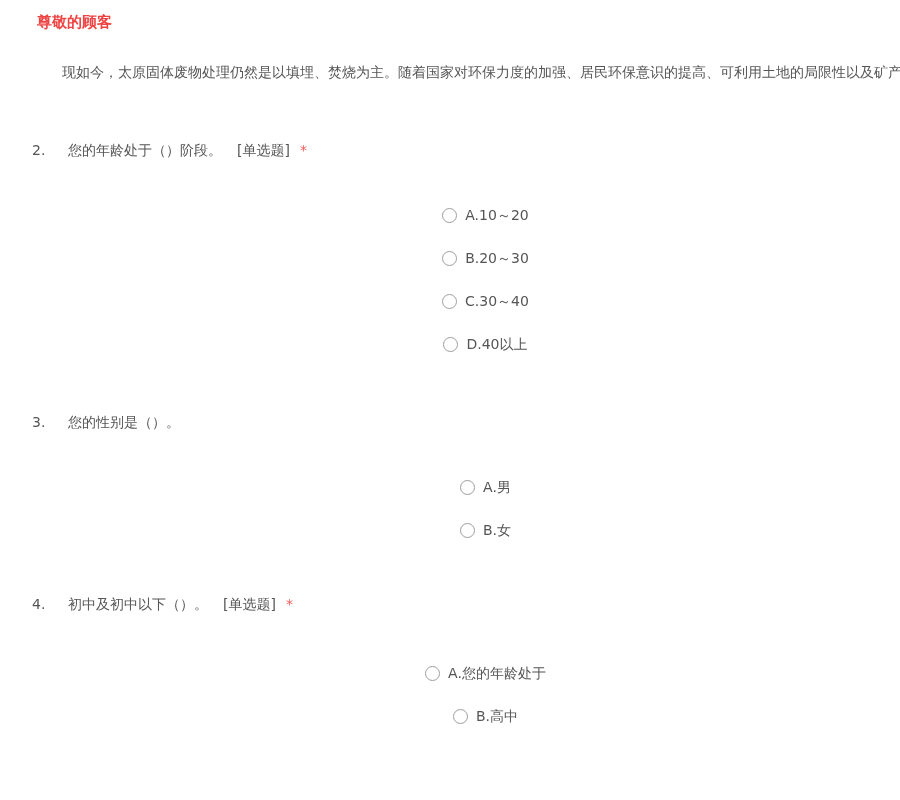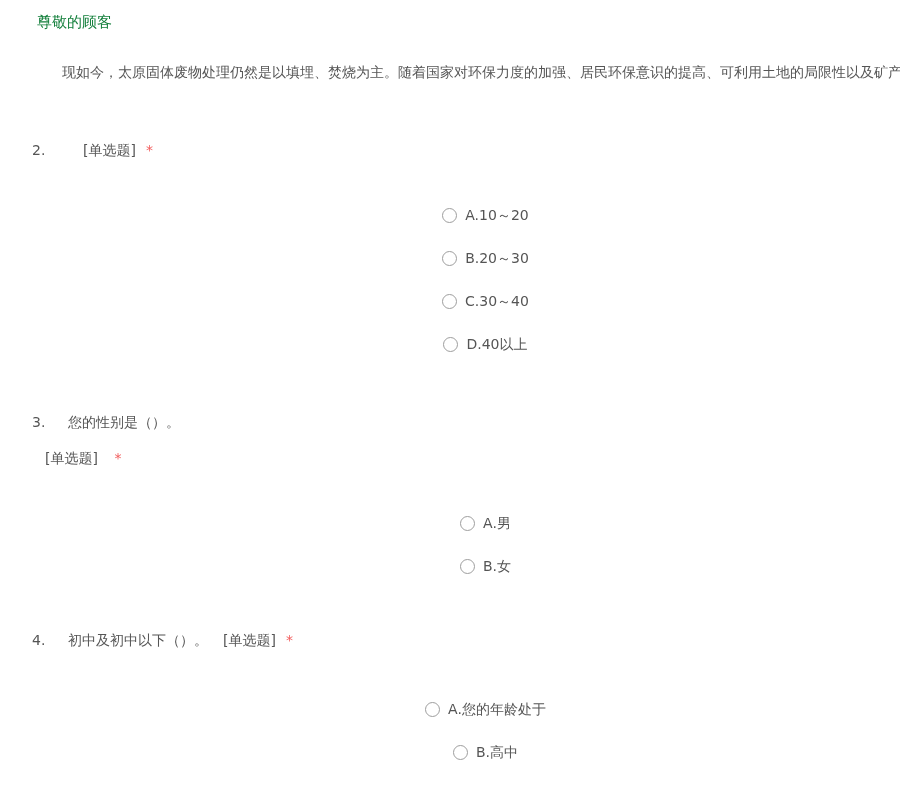--- a/index.html
+++ b/index.html
@@ -7,21 +7,21 @@
     width: 900px; height: 800px; overflow: hidden;
     background: #ffffff;
     font-family: "DejaVu Sans", "Liberation Sans", sans-serif;
     color: #555555;
   }
   .page { width: 900px; height: 800px; overflow: hidden; }
 
   .greeting {
     margin: 12px 0 0 37px;
     font-size: 15px; line-height: 20px;
-    font-weight: normal; color: #15803d;
+    font-weight: bold; color: #ef4444;
   }
 
   .intro {
     margin: 24px 0 0 37px;
     font-size: 14px; line-height: 32px; color: #555555;
   }
   .intro-line1 {
     white-space: nowrap; overflow: hidden;
     width: 863px; text-indent: 25px;
   }
@@ -61,20 +61,21 @@
 
   <h1 class="greeting">尊敬的顾客</h1>
 
   <div class="intro">
     <div class="intro-line1">现如今，太原固体废物处理仍然是以填埋、焚烧为主。随着国家对环保力度的加强、居民环保意识的提高、可利用土地的局限性以及矿产资源的不可再生性，这</div>
   </div>
 
   <section class="question" id="q2">
     <div class="q-line">
       <span class="q-num">2.</span>
+      <span class="q-text">您的年龄处于（）阶段。</span>
       <span class="q-tag">[单选题]</span>
       <span class="q-star">*</span>
     </div>
     <div class="options">
       <label class="option">
         <span class="radio"></span>
         <span class="option-label">A.10～20</span>
       </label>
       <label class="option">
         <span class="radio"></span>
@@ -88,24 +89,20 @@
         <span class="radio"></span>
         <span class="option-label">D.40以上</span>
       </label>
     </div>
   </section>
 
   <section class="question" id="q3">
     <div class="q-line">
       <span class="q-num">3.</span>
       <span class="q-text">您的性别是（）。</span>
-    </div>
-    <div class="q-tagline">
-      <span>[单选题]</span>
-      <span class="q-star">*</span>
     </div>
     <div class="options">
       <label class="option">
         <span class="radio"></span>
         <span class="option-label">A.男</span>
       </label>
       <label class="option">
         <span class="radio"></span>
         <span class="option-label">B.女</span>
       </label>

